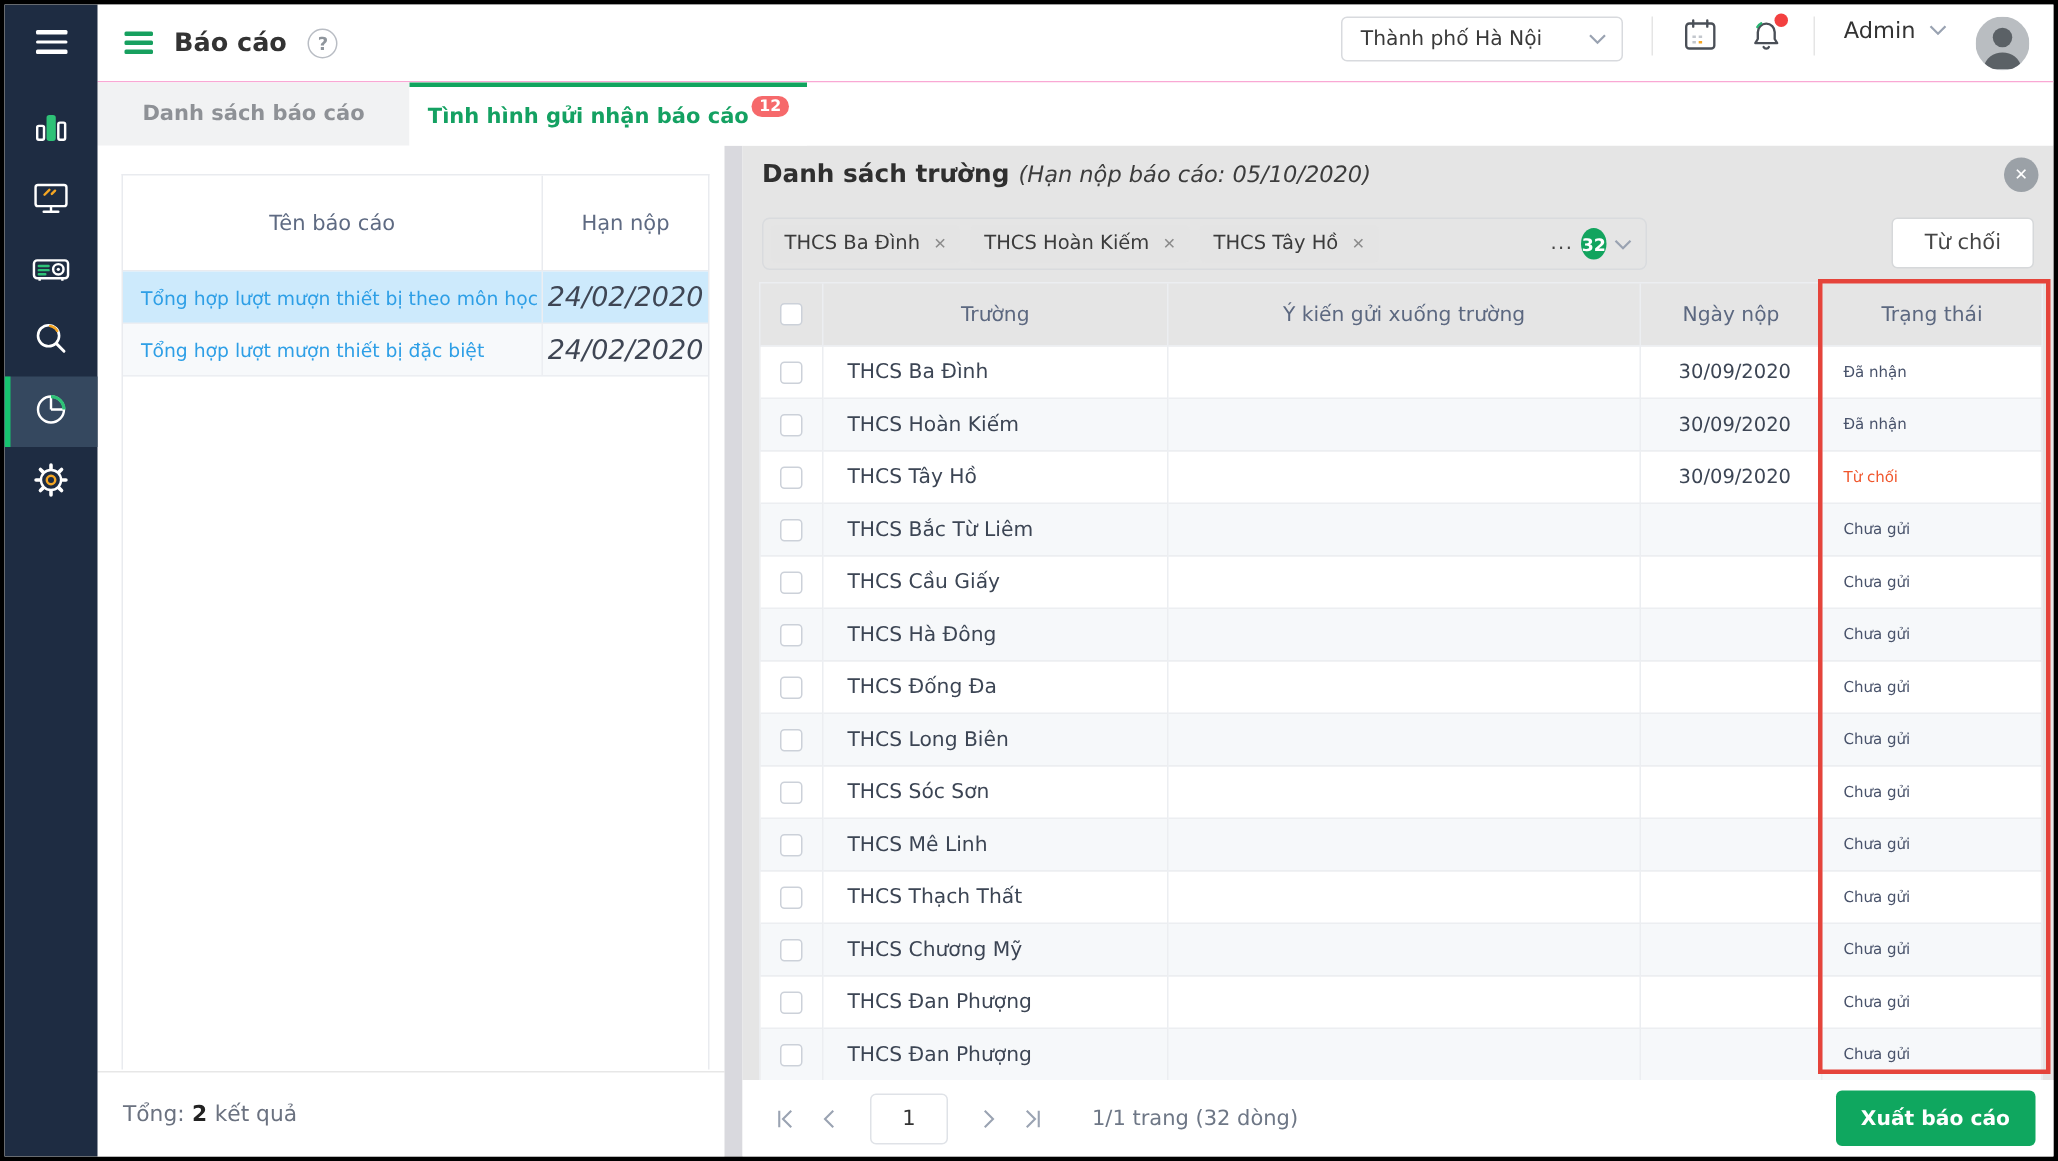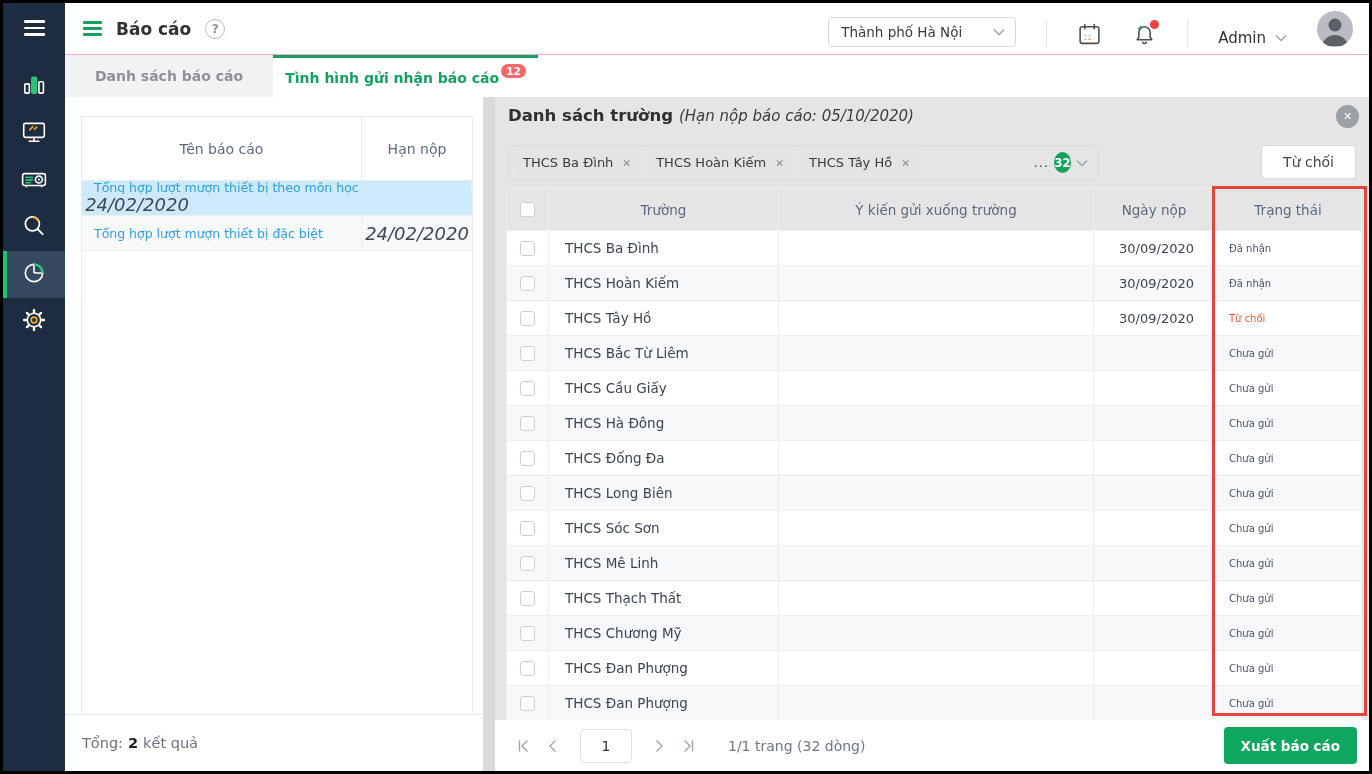--- a/index.html
+++ b/index.html
@@ -18,21 +18,21 @@
 
   
   .topbar { position:absolute; left:62px; right:0; top:0; height:52px; background:#fff;
             border-bottom:1px solid #f9a8d4; display:flex; align-items:center; z-index:5; }
   .tb-left { display:flex; align-items:center; gap:14px; padding-left:18px; }
   .burger-green { width:19px; display:flex; flex-direction:column; gap:3.5px; cursor:pointer; }
   .burger-green i { display:block; height:2.5px; border-radius:1px; background:#17a05f; }
   .tb-title { font-size:17px; font-weight:600; color:#333; }
   .help { width:20px; height:20px; border:1.5px solid #b9bdc4; border-radius:50%; color:#8f959c;
           font-size:12px; font-weight:600; display:flex; align-items:center; justify-content:center; cursor:pointer; }
-  .tb-right { margin-left:auto; display:flex; align-items:flex-end; gap:30px; padding-right:16px; }
+  .tb-right { margin-left:auto; display:flex; align-items:flex-start; gap:19px; padding-right:16px; }
   .select { width:188px; height:30px; border:1px solid #d8dade; border-radius:4px; display:flex;
             align-items:center; justify-content:space-between; padding:0 10px 0 12px; font-size:13.5px;
             color:#3a3a3a; cursor:pointer; background:#fff; }
   .vdiv { width:1px; height:26px; background:#e5e5e5; }
   .icon-btn { position:relative; display:flex; align-items:center; cursor:pointer; }
   .dot { position:absolute; right:-2px; top:-2px; width:9px; height:9px; background:#f34040; border-radius:50%; }
   .admin { display:flex; align-items:center; gap:9px; font-size:15px; color:#333; cursor:pointer; }
   .avatar { width:36px; height:36px; border-radius:50%; overflow:hidden; cursor:pointer; }
 
   
@@ -46,21 +46,21 @@
   
   .left-panel { position:absolute; left:62px; top:94px; width:418px; bottom:0; background:#fff; }
   .lp-table { position:absolute; left:16px; right:10px; top:19px; bottom:58px;
               border:1px solid #e9ebef; border-bottom:none; overflow:hidden; background:#fff; }
   .lp-head { display:flex; height:64px; border-bottom:1px solid #e9ebef; }
   .lp-head > div { display:flex; align-items:center; justify-content:center; color:#5e6a82; font-size:14px; font-weight:500; }
   .lp-head .c1 { flex:1; border-right:1px solid #e9ebef; }
   .lp-head .c2 { width:110px; }
   .lp-row { display:flex; height:35px; border-bottom:1px solid #eceef2; cursor:pointer; }
   .lp-row:nth-child(even) { background:#f7f9fb; }
-  .lp-row.selected { background:#cdeafc;flex-direction:column; }
+  .lp-row.selected { background:#cdeafc; }
   .lp-row .c1 { flex:1; display:flex; align-items:center; padding:0 8px 0 12px; border-right:1px solid #eceef2;
                 color:#2e9fe6; font-size:12.5px; white-space:nowrap; overflow:hidden; }
   .lp-row .c2 { width:110px; display:flex; align-items:center; justify-content:center; color:#3f4654; font-size:18px;font-style:italic; }
   .lp-footer { position:absolute; left:0; right:0; bottom:0; height:57px; background:#fff;
                border-top:1px solid #e7e7e7; display:flex; align-items:center; padding-left:17px;
                font-size:14.5px; color:#6b7280; gap:5px; }
   .lp-footer b { color:#222; }
 
   
   .splitter { position:absolute; left:480px; width:12px; top:94px; bottom:0; background:#d9d9de; cursor:col-resize; }

